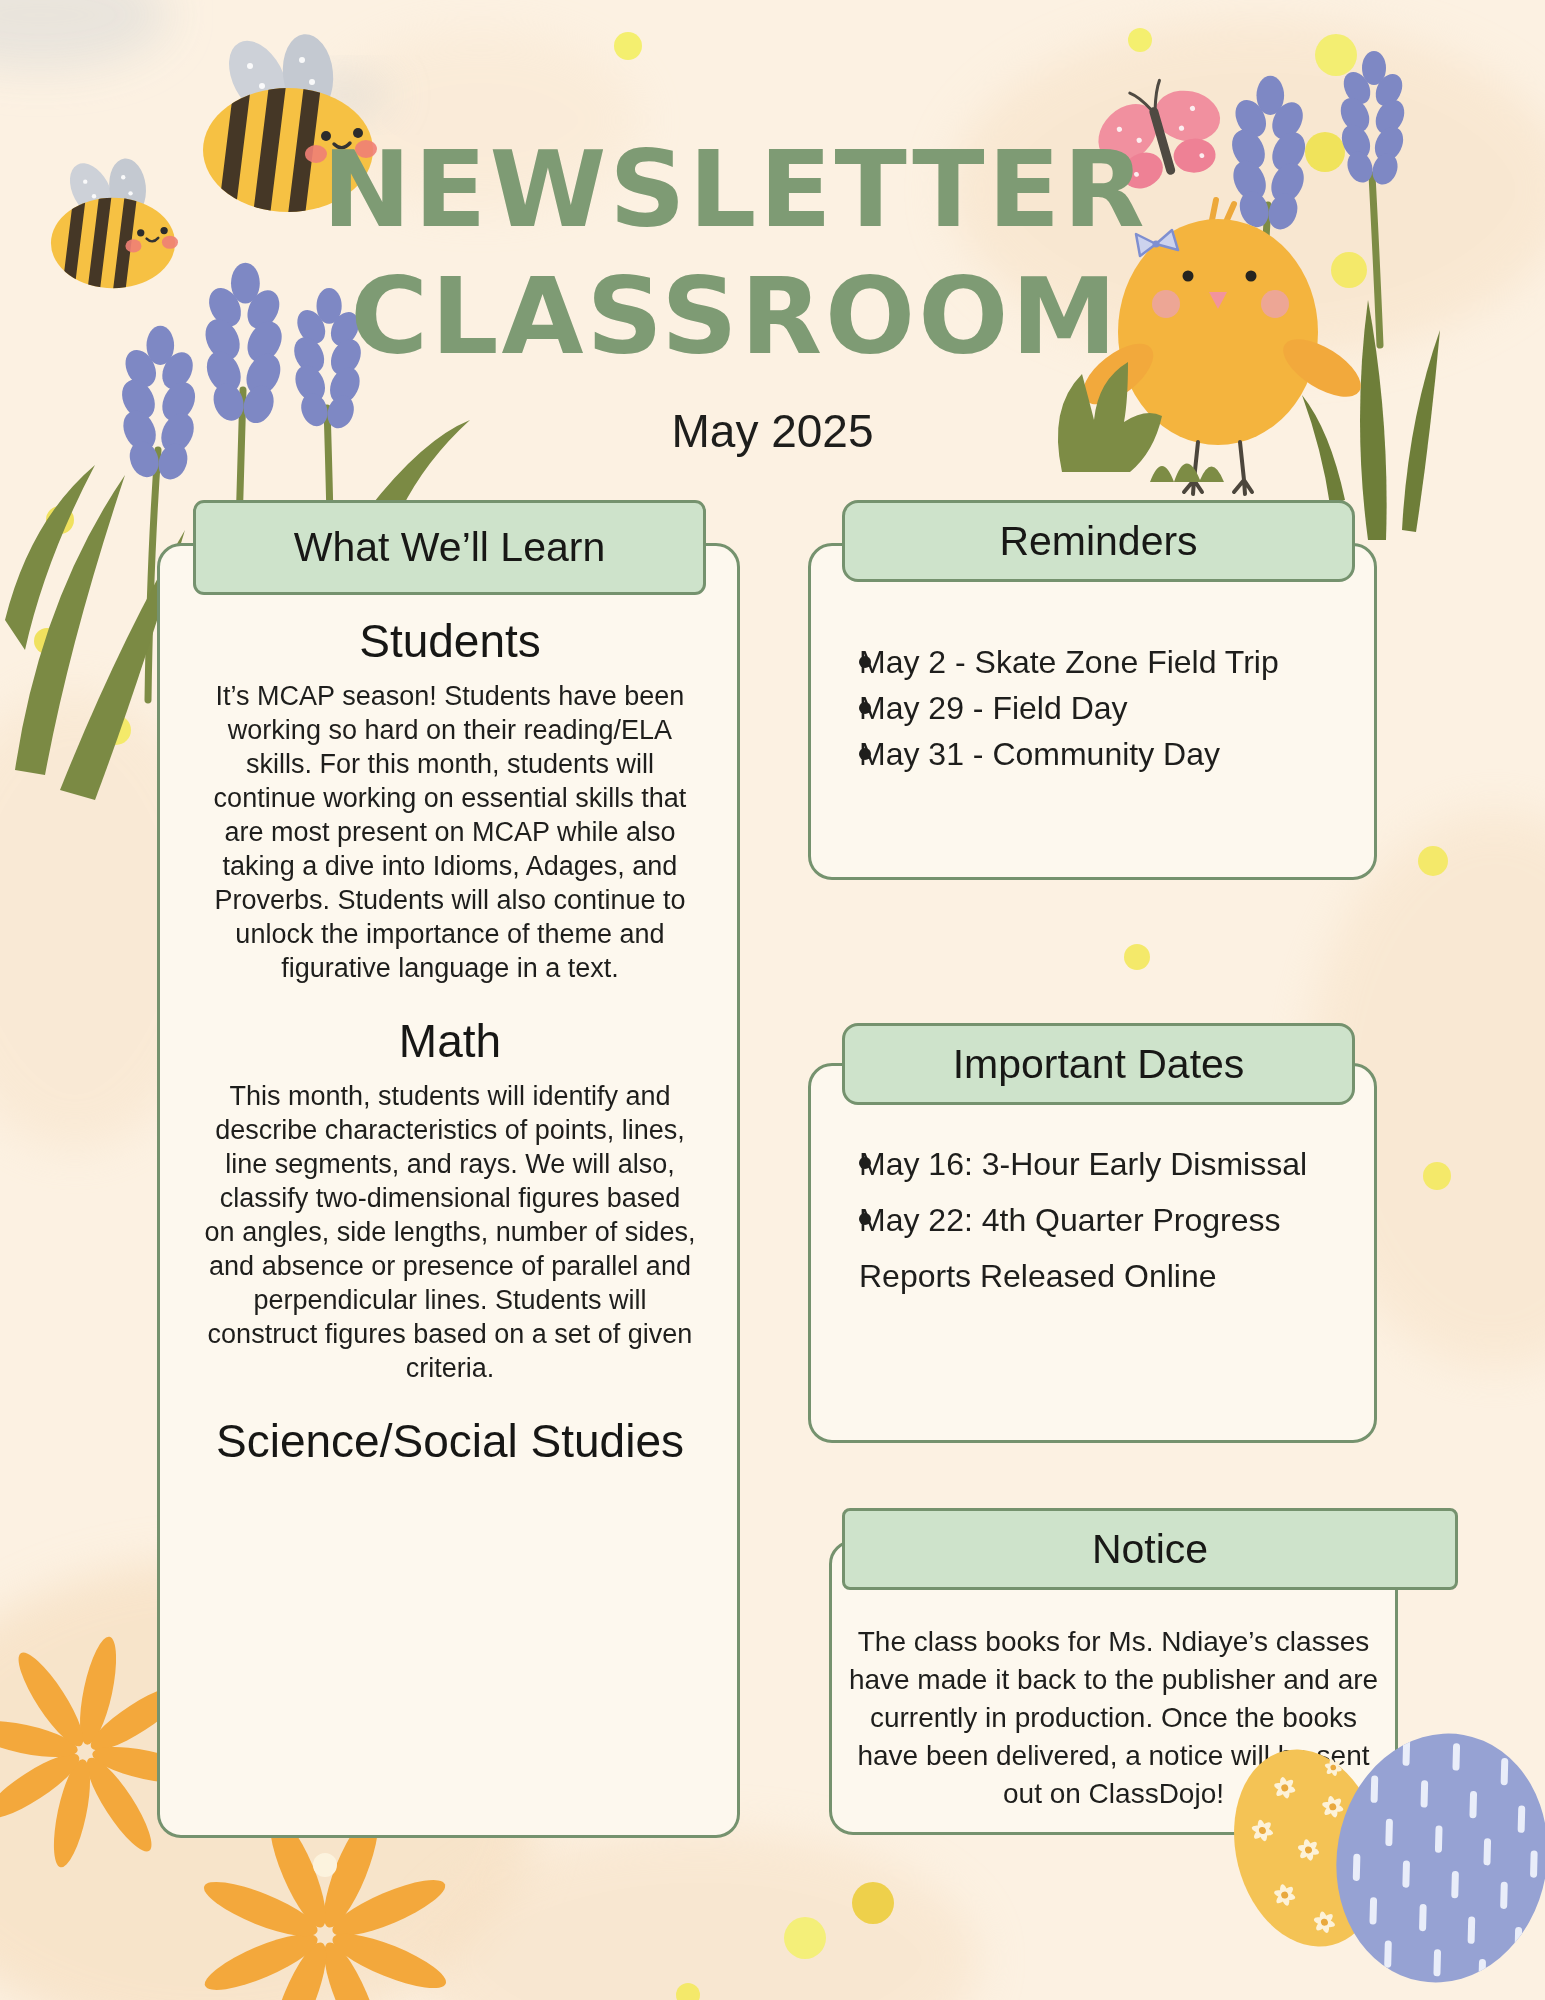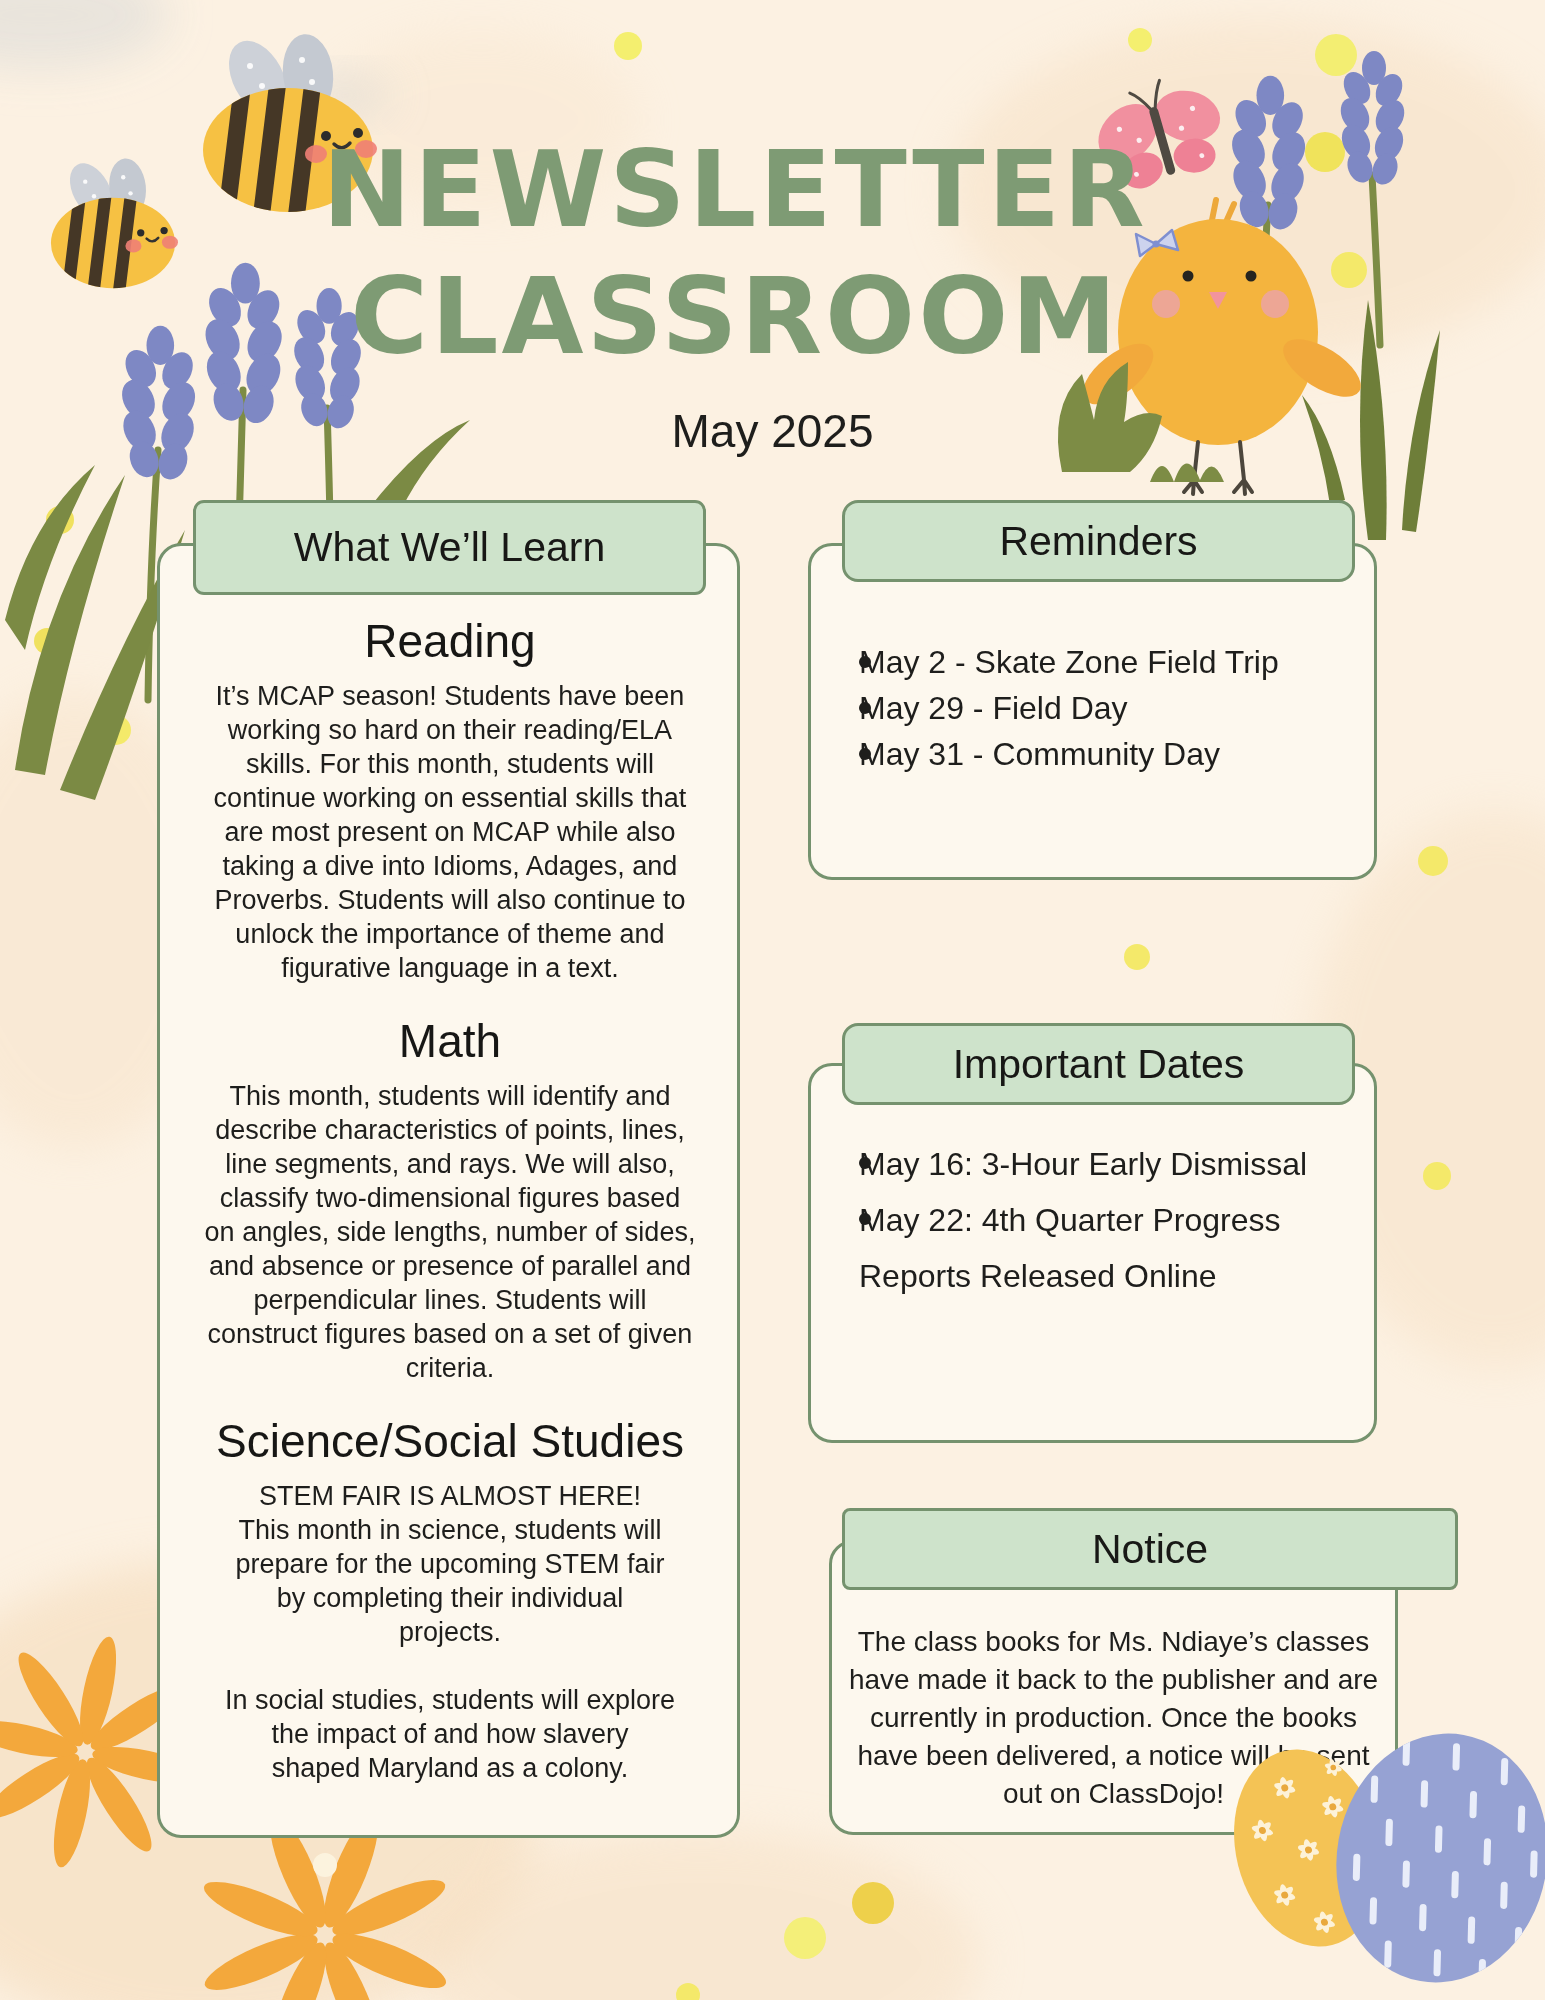--- a/index.html
+++ b/index.html
@@ -243,50 +243,41 @@
     </g>
   </svg>
 
   <div class="title">
     <div>NEWSLETTER</div>
     <div>CLASSROOM</div>
   </div>
   <div class="subtitle">May 2025</div>
 
   <section class="card card-learn">
-    <h2 class="sec-heading">Reading</h2>
+    <h2 class="sec-heading">Students</h2>
     <p class="body">It’s MCAP season! Students have been
 working so hard on their reading/ELA
 skills. For this month, students will
 continue working on essential skills that
 are most present on MCAP while also
 taking a dive into Idioms, Adages, and
 Proverbs. Students will also continue to
 unlock the importance of theme and
 figurative language in a text.</p>
     <h2 class="sec-heading gap-md">Math</h2>
     <p class="body">This month, students will identify and
 describe characteristics of points, lines,
 line segments, and rays.  We will also,
 classify two-dimensional figures based
 on angles, side lengths, number of sides,
 and absence or presence of parallel and
 perpendicular lines.  Students will
 construct figures based on a set of given
 criteria.</p>
     <h2 class="sec-heading gap-lg">Science/Social Studies</h2>
-    <p class="body">STEM FAIR IS ALMOST HERE!
-This month in science, students will
-prepare for the upcoming STEM fair
-by completing their individual
-projects.
-
-In social studies, students will explore
-the impact of and how slavery
-shaped Maryland as a colony.</p>
   </section>
   <div class="tab tab-learn">
     <span>What We’ll Learn</span>
   </div>
 
   <section class="card card-reminders">
     <ul class="bullets">
       <li>May 2 - Skate Zone Field Trip</li>
       <li>May 29 - Field Day</li>
       <li>May 31 - Community Day</li>

